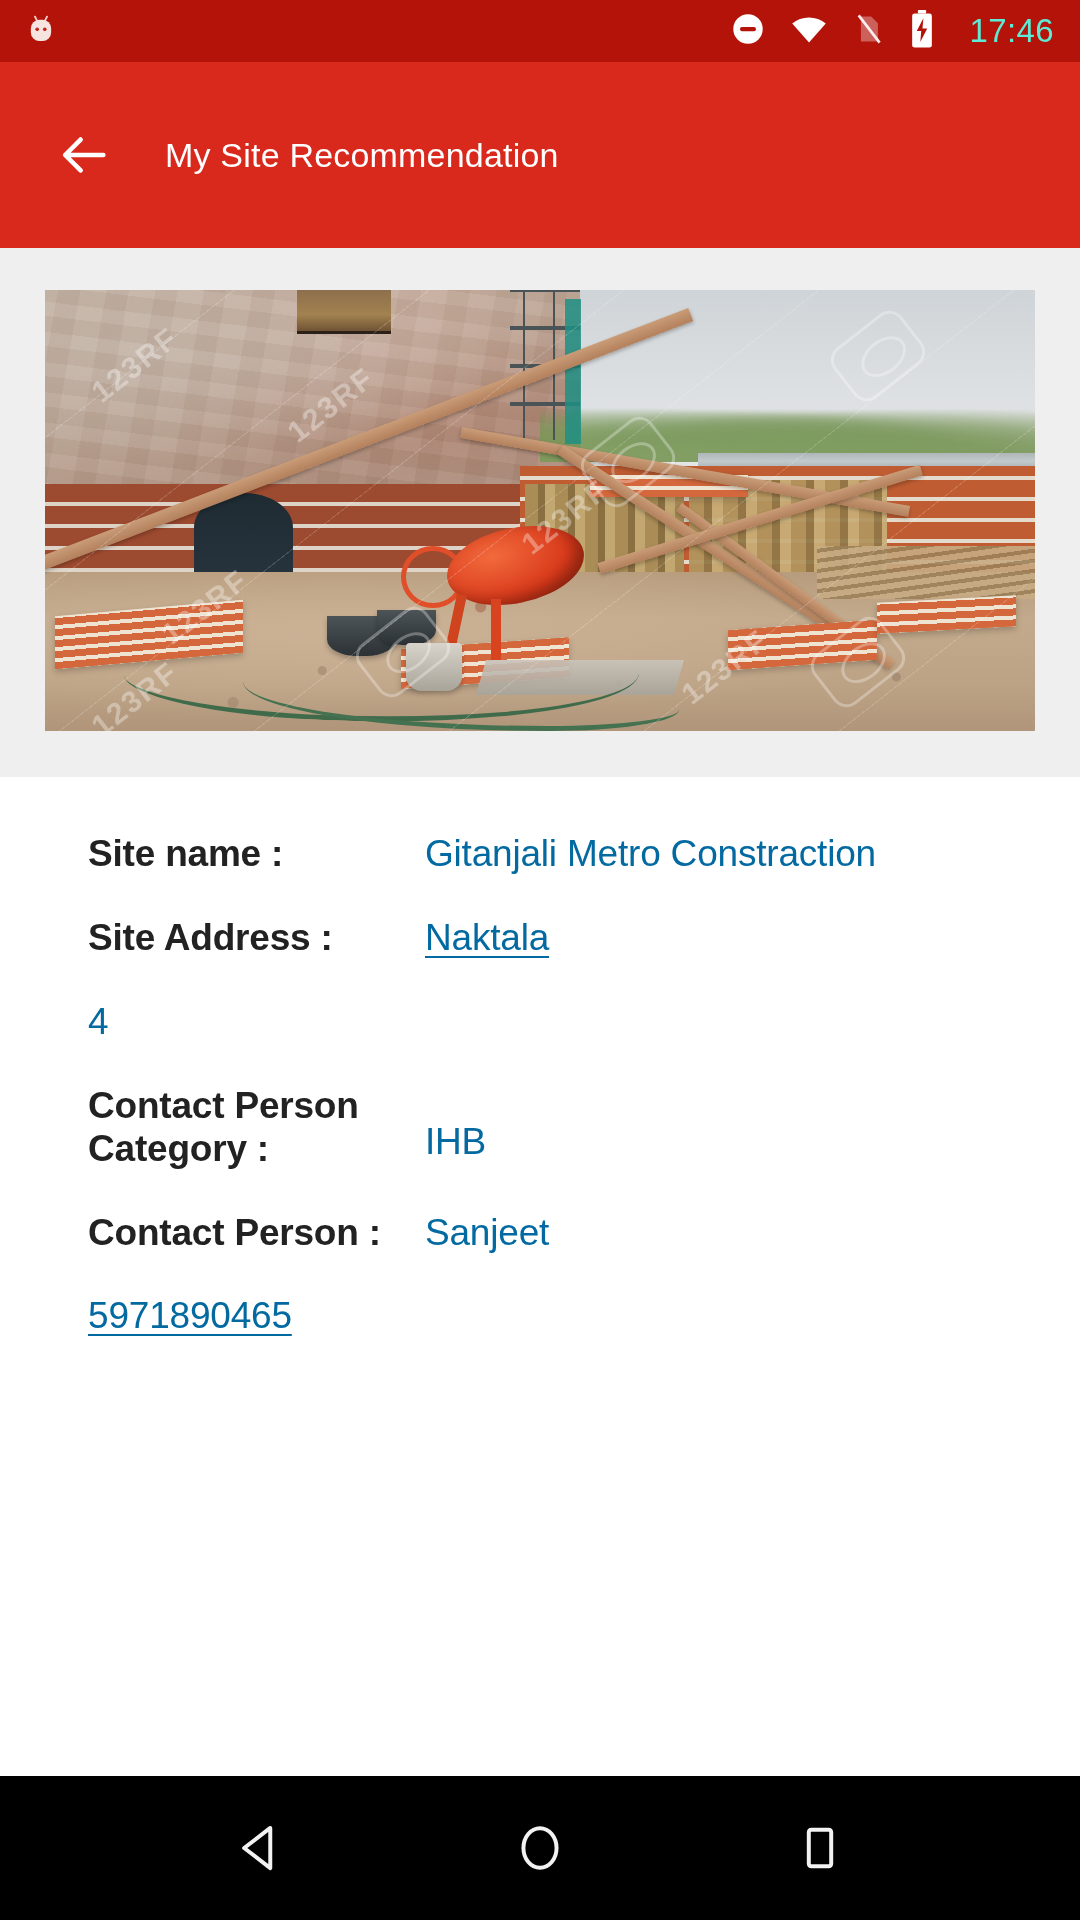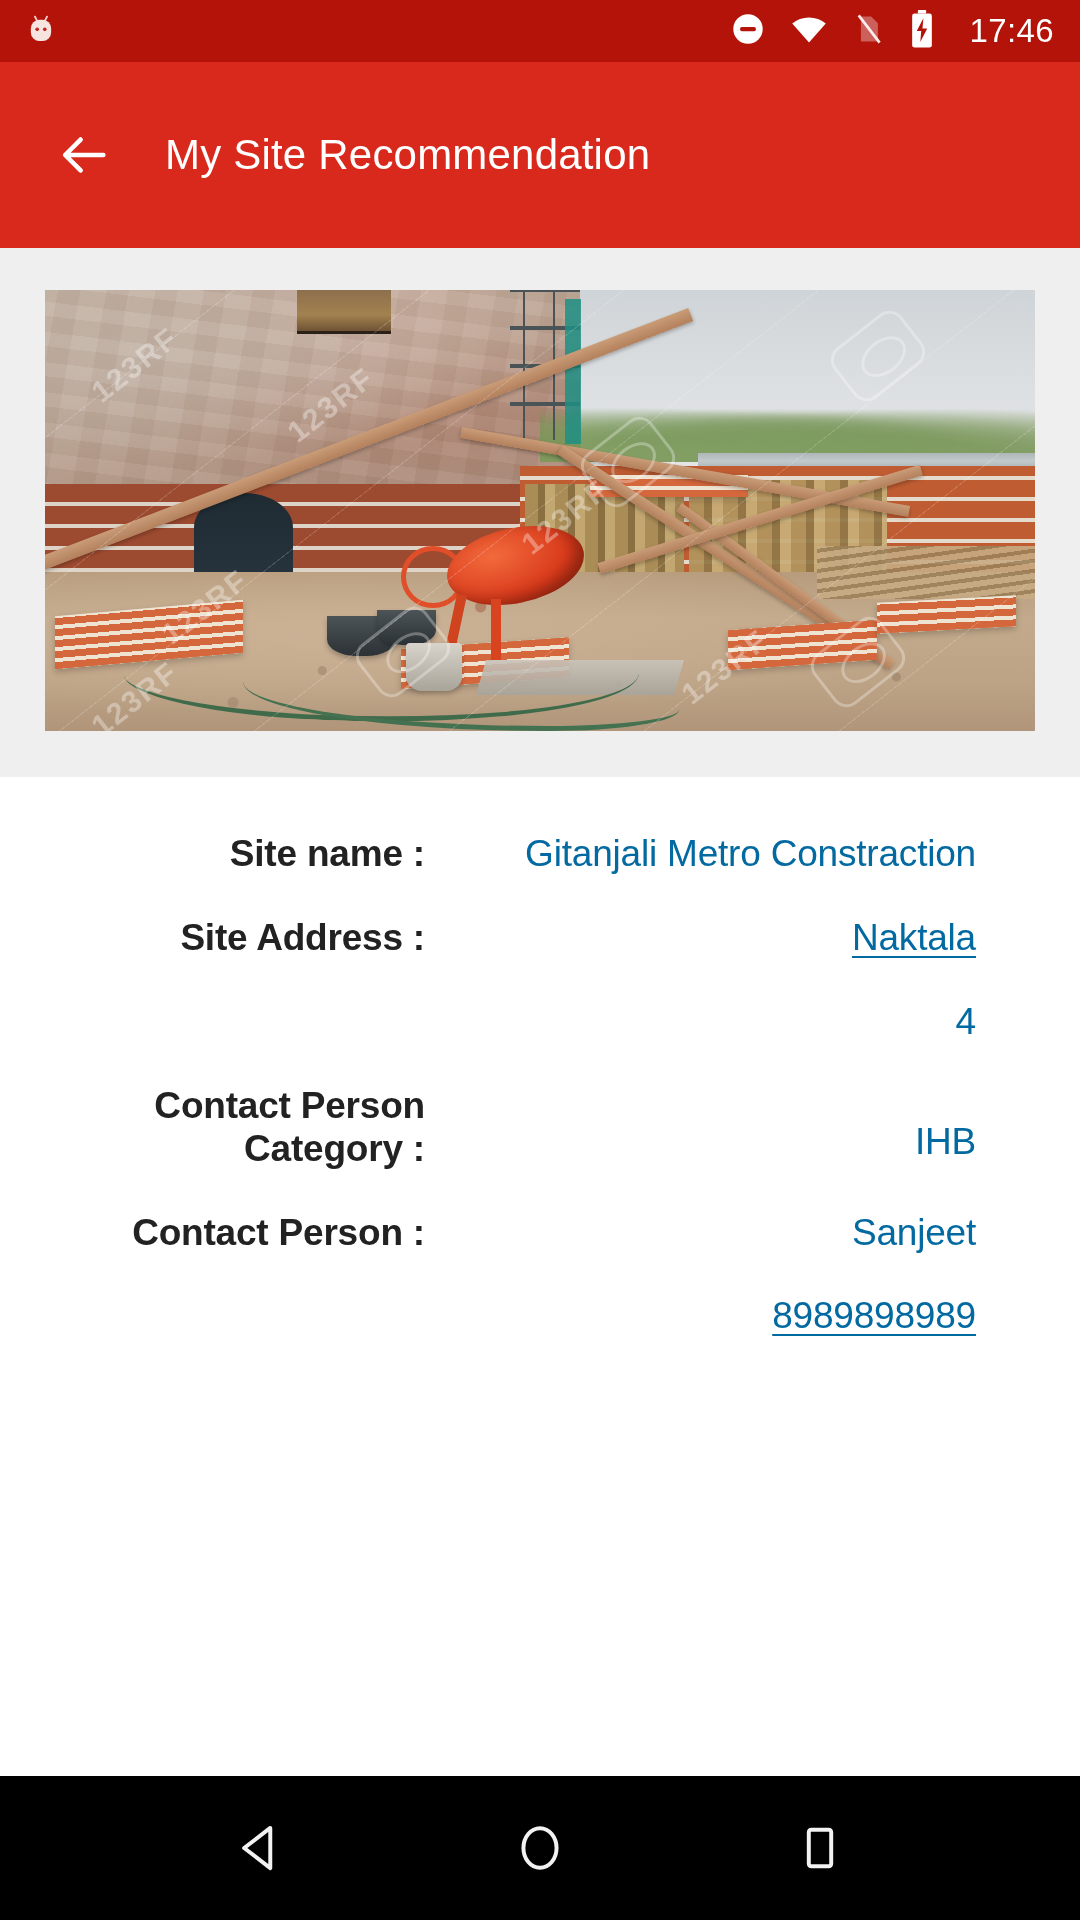--- a/index.html
+++ b/index.html
@@ -31,21 +31,21 @@
     flex: 0 0 auto;
   }
   #status-left { display: flex; align-items: center; }
   #status-right {
     margin-left: auto;
     display: flex;
     align-items: center;
     gap: 22px;
   }
   .status-time {
-    color: #ffffff;
+    color: #5eead4;
     font-size: 33px;
     font-weight: 400;
     letter-spacing: 0.4px;
     margin-left: 10px;
   }
 
   
   #app-bar {
     height: 186px;
     background: #d8291c;
@@ -58,21 +58,21 @@
     width: 72px;
     height: 72px;
     display: flex;
     align-items: center;
     justify-content: center;
     flex: 0 0 auto;
     cursor: pointer;
   }
   #app-bar-title {
     color: #ffffff;
-    font-size: 42px;
+    font-size: 34px;
     font-weight: 400;
     margin-left: 45px;
     letter-spacing: 0.2px;
     white-space: nowrap;
   }
 
   
   #image-section {
     background: #efefef;
     padding: 42px 45px 46px 45px;
@@ -315,22 +315,21 @@
     position:absolute; left:19px; top:16px;
     width: 44px; height: 28px;
     border: 3px solid rgba(255,255,255,.3);
     border-radius: 50%;
   }
 
   
   #details {
     flex: 1 1 auto;
     background: #ffffff;
-    padding: 56px 16px 0 0;
-    text-align: right;
+    padding: 56px 0 0 0;
   }
   .detail-row {
     display: flex;
     align-items: flex-start;
     padding: 0 88px;
     margin-bottom: 41px;
   }
   .detail-label {
     width: 337px;
     flex: 0 0 337px;
@@ -507,21 +506,21 @@
       <div class="detail-label">Contact Person Category :</div>
       <div class="detail-value">IHB</div>
     </div>
 
     <div class="detail-row">
       <div class="detail-label">Contact Person :</div>
       <div class="detail-value">Sanjeet</div>
     </div>
 
     <div class="detail-row">
-      <div class="detail-value is-link">8989898989</div>
+      <div class="detail-value is-link">5971890465</div>
     </div>
 
   </div>
 
   <div id="nav-bar">
     <div class="nav-btn">
       <svg width="56" height="56" viewBox="0 0 24 24">
         <path d="M16.4 3.4 L5.2 12 L16.4 20.6 Z" fill="none" stroke="#f2f2f2" stroke-width="1.7" stroke-linejoin="round"></path>
       </svg>
     </div>

